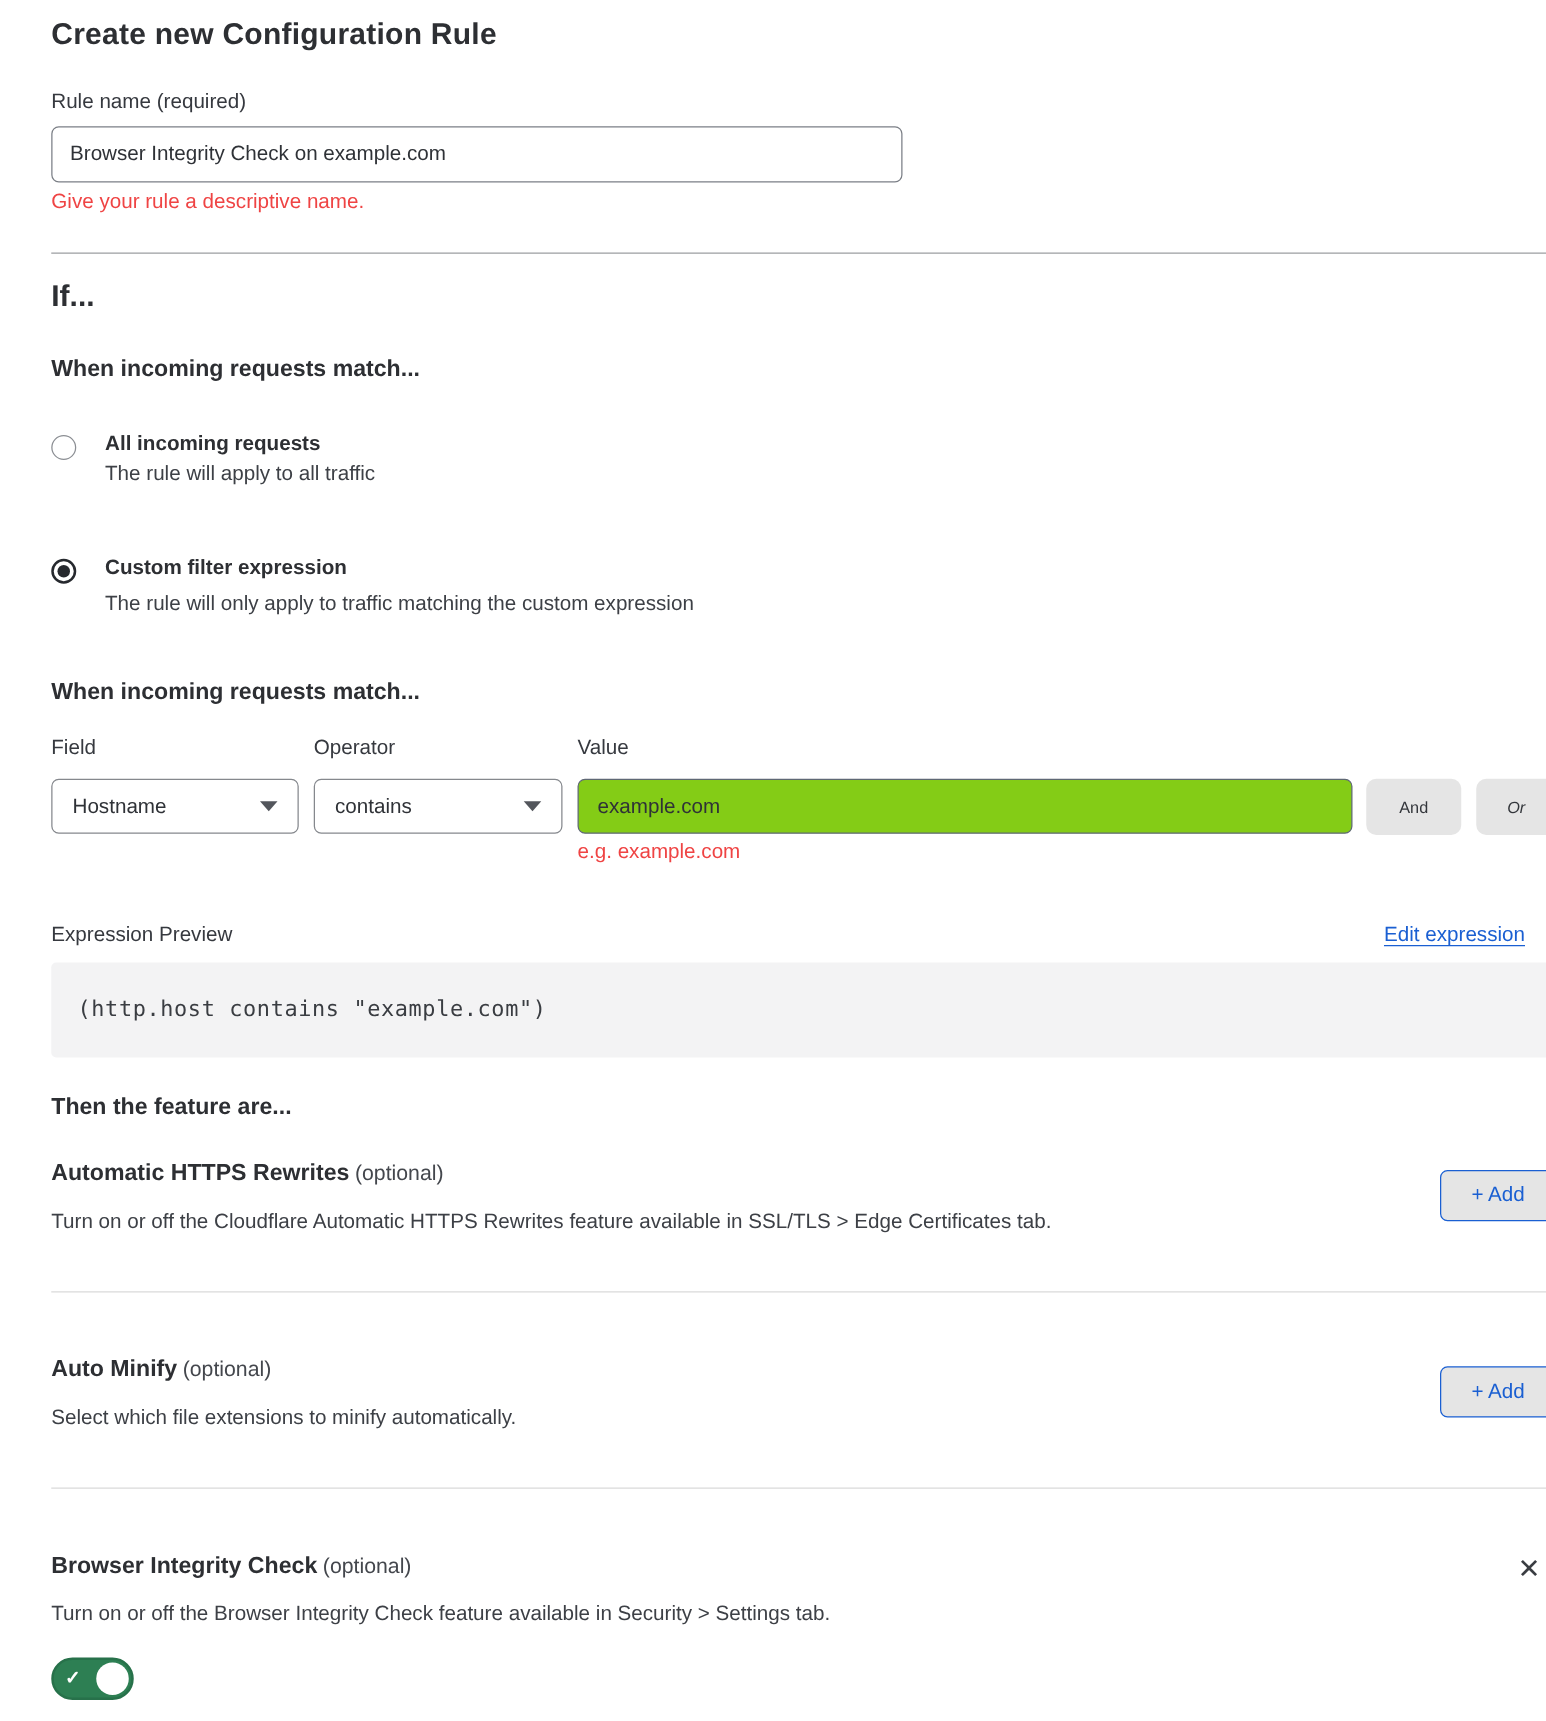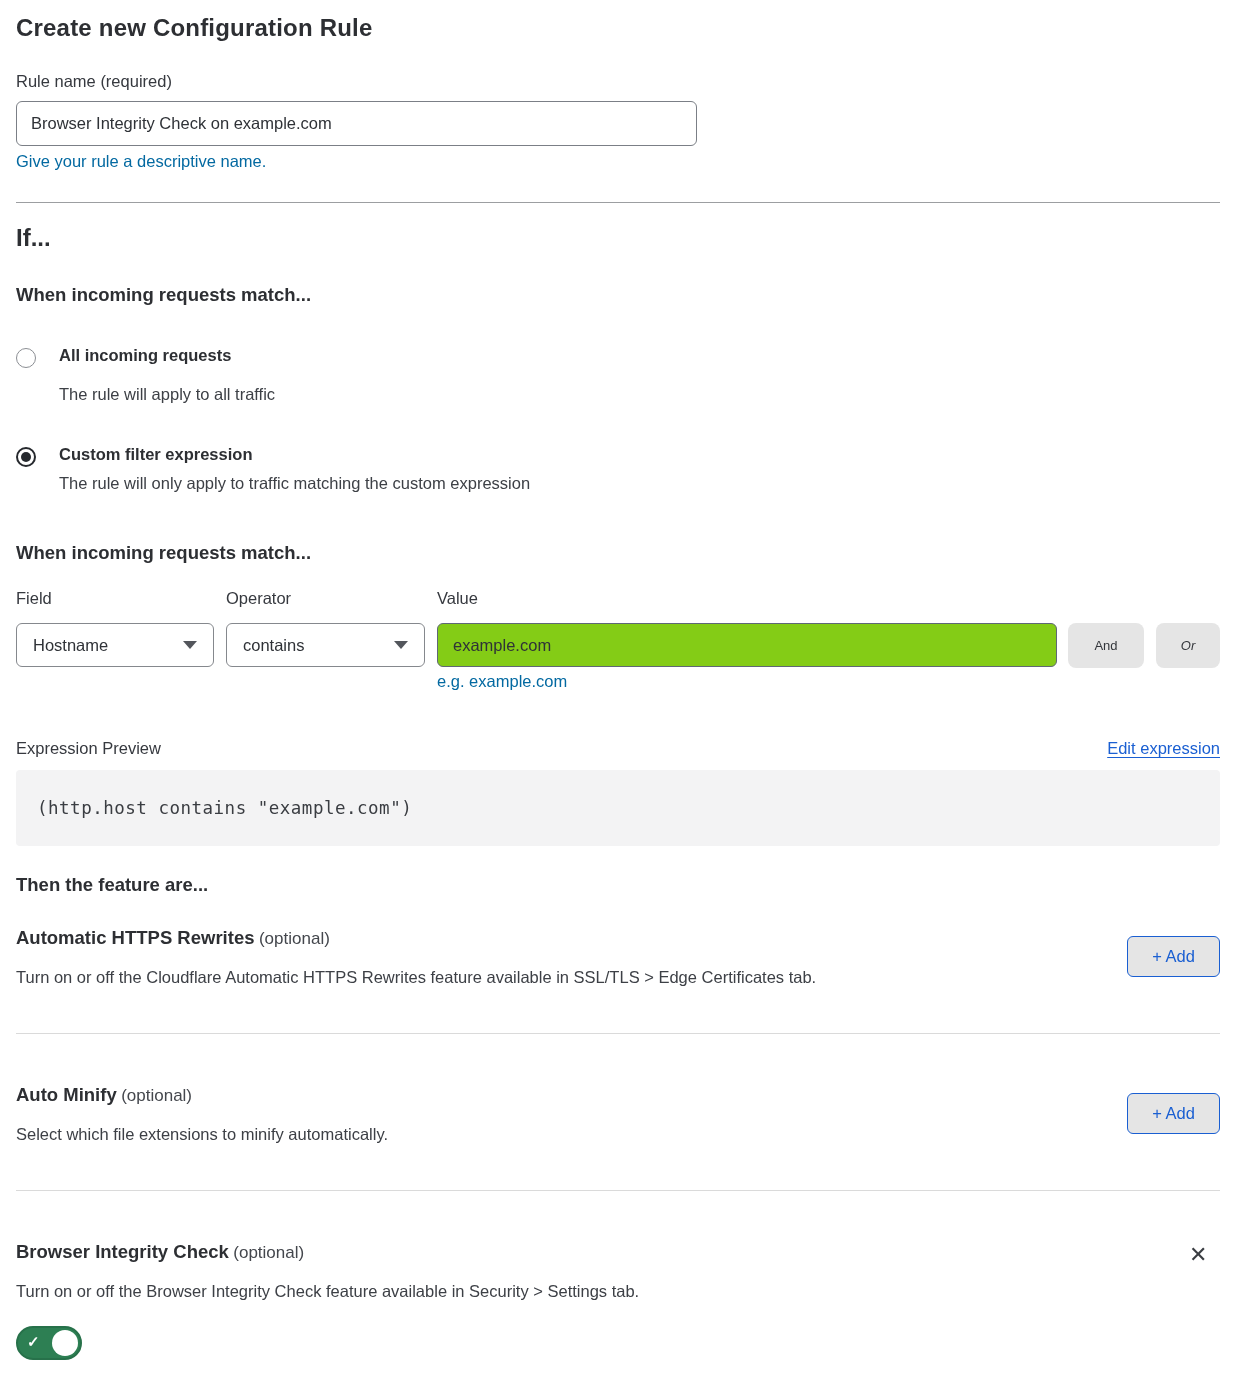--- a/index.html
+++ b/index.html
@@ -1,23 +1,23 @@
 <!DOCTYPE html>
 <html><head>
 <meta charset="utf-8">
 <style>
   * { margin:0; padding:0; box-sizing:border-box; }
   html,body { width:1237px; height:1377px; background:#ffffff;
     font-family:"Liberation Sans", sans-serif; color:#36393f; }
   .canvas { position:relative; width:1237px; height:1377px; overflow:hidden; }
-  .abs { position:absolute; }
+  .abs { position:absolute;margin-left:25px; }
 
   .page-title { left:16px; top:14px; font-size:24px; font-weight:700; color:#2d2f33; letter-spacing:.2px; }
   .field-label { font-size:16.5px; color:#36393f; }
-  .help-text { font-size:16.5px; color:#0369a1; }
+  .help-text { font-size:16.5px; color:#ef4444; }
 
   .text-input { border:1px solid #7b7f86; border-radius:6px; background:#fff;
     font-family:"Liberation Sans", sans-serif; font-size:16.5px; color:#2f3237;
     padding:0 14px; height:45px; outline:none; width:100%; }
 
   .divider-dark { left:16px; width:1204px; height:0; border-top:1px solid #9c9ea1; }
   .divider-light { left:16px; width:1204px; height:0; border-top:1px solid #dadada; }
 
   .h-if { left:16px; font-size:24px; font-weight:700; color:#2d2f33; }
   .h-sub { left:16px; font-size:18.5px; font-weight:700; color:#2d2f33; }
@@ -75,21 +75,21 @@
 
   <div class="abs divider-dark" style="top:202px;"></div>
 
   <div class="abs h-if" style="top:224px;">If...</div>
   <div class="abs h-sub" style="top:284px;">When incoming requests match...</div>
 
   <div class="abs" style="left:16px; top:348px;">
     <div class="radio-circle"></div>
   </div>
   <div class="abs radio-label" style="left:59px; top:346px;">All incoming requests</div>
-  <div class="abs radio-desc" style="left:59px; top:385px;">The rule will apply to all traffic</div>
+  <div class="abs radio-desc" style="left:59px; top:370px;">The rule will apply to all traffic</div>
 
   <div class="abs" style="left:16px; top:447px;">
     <div class="radio-circle selected">
       <div class="radio-dot"></div>
     </div>
   </div>
   <div class="abs radio-label" style="left:59px; top:445px;">Custom filter expression</div>
   <div class="abs radio-desc" style="left:59px; top:474px;">The rule will only apply to traffic matching the custom expression</div>
 
   <div class="abs h-sub" style="top:542px;">When incoming requests match...</div>

